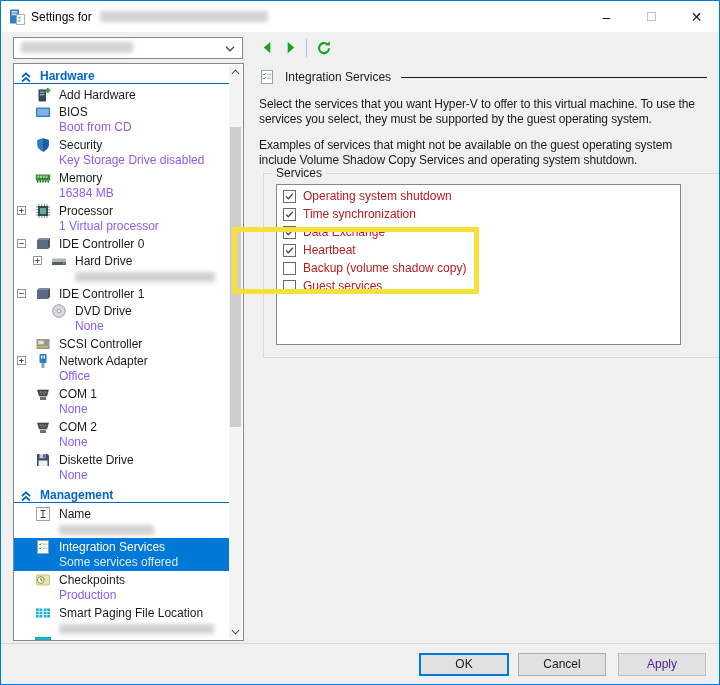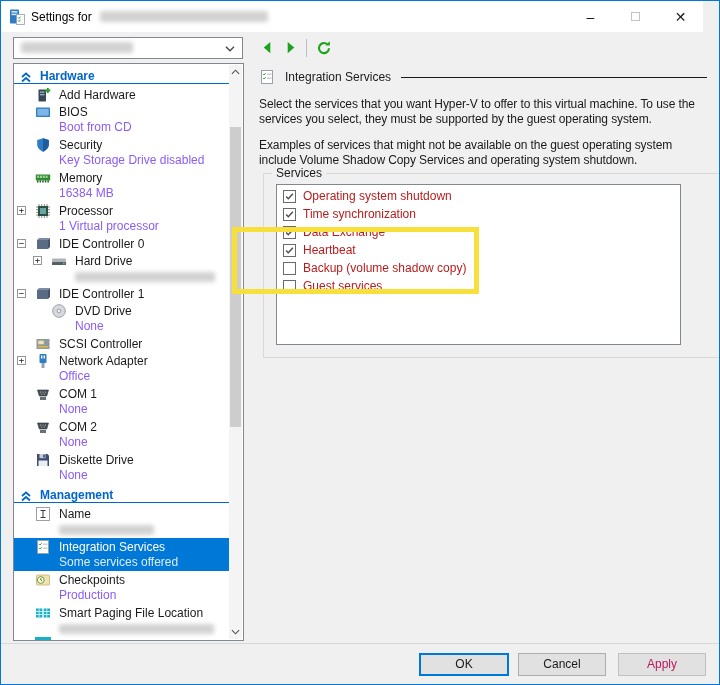--- a/index.html
+++ b/index.html
@@ -3,21 +3,21 @@
 <meta charset="utf-8">
 <style>
   * { box-sizing: border-box; margin: 0; padding: 0; }
   body { font-family: "Liberation Sans", sans-serif; background:#fff; }
   .window {
     position: relative; width: 720px; height: 685px;
     border: 1px solid #0078d7; background: #f0f0f0;
     font-size: 12px; color: #111; overflow: hidden;
   }
   
-  .titlebar { position:absolute; top:0; left:0; right:16px; height:31px; background:#fff; display:flex; align-items:center; }
+  .titlebar { position:absolute; top:0; left:0; right:0; height:31px; background:#fff; display:flex; align-items:center; }
   .titlebar .appicon { width:16px; height:16px; margin:0 6px 0 8px; flex:none; }
   .titlebar .ttext { font-size:12px; color:#000; }
   .redact { display:inline-block; background:#d2d2d2; border-radius:2px; filter:blur(2px); vertical-align:middle; }
   .t-redact { width:168px; height:11px; margin-left:8px; }
   .tctrls { margin-left:auto; display:flex; height:31px; }
   .tbtn { width:45px; height:31px; display:flex; align-items:center; justify-content:center; font-size:14px; color:#1a1a1a; }
   .tbtn.max .sq { width:9px; height:9px; border:1px solid #c3c3c3; }
   
   .toolbar { position:absolute; top:31px; left:0; right:0; height:31px; display:flex; align-items:center; }
   .combo { position:relative; width:230px; height:22px; margin-left:12px; background:#fff; border:1px solid #828790; display:flex; align-items:center; }
@@ -68,21 +68,21 @@
   .cb svg { display:none; }
   .cb.checked svg { display:block; }
   .svc .svclbl { color:#b91c1c; }
   
   .hl-box { position:absolute; left:231px; top:226px; width:247px; height:67px; border:5px solid #f7df3c; z-index:40; pointer-events:none; }
   
   .footer-sep { position:absolute; left:0; right:0; top:642px; border-top:1px solid #d7d7d7; }
   .btn { position:absolute; top:652px; height:23px; background:#e1e1e1; border:1px solid #adadad; text-align:center; line-height:20px; font-size:12px; color:#1a1a1a; }
   .btn-ok { left:418px; width:90px; border:2px solid #0078d7; line-height:18px; }
   .btn-cancel { left:517px; width:88px; }
-  .btn-apply { left:617px; width:88px; color:#be185d; border-color:#bfbfbf; }
+  .btn-apply { left:617px; width:88px; color:#4c1d95; border-color:#bfbfbf; }
   svg { display:block; }
 </style>
 </head>
 <body>
 
 <div class="window">
 
   <div class="titlebar">
     <span class="appicon">
       <svg viewBox="0 0 16 16" width="16" height="16">

